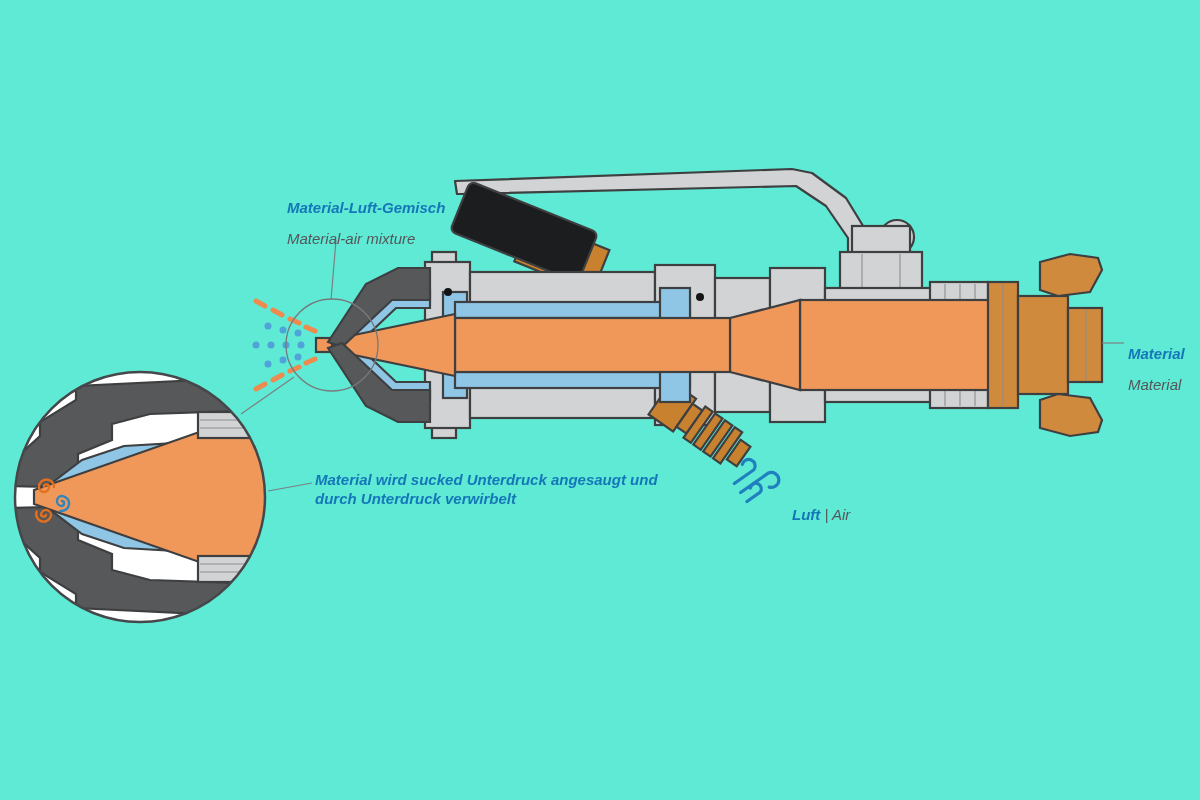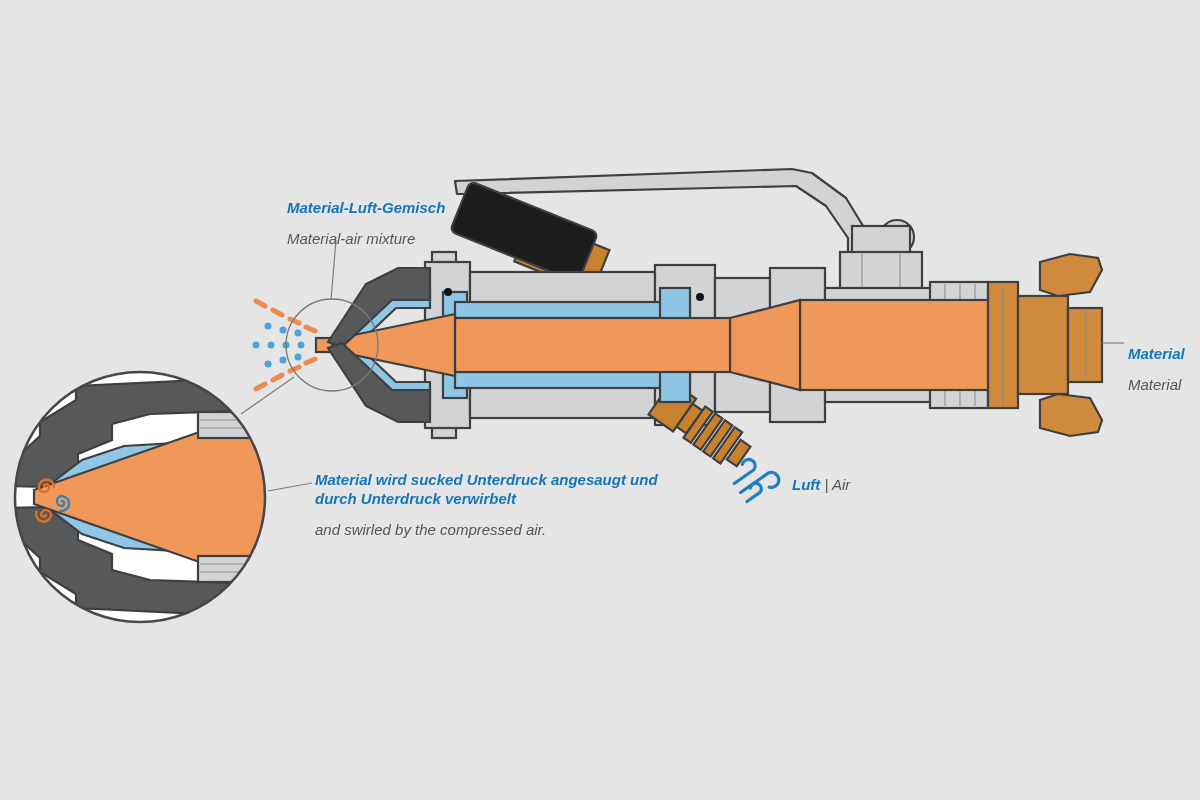--- a/index.html
+++ b/index.html
@@ -1,16 +1,16 @@
 <!DOCTYPE html>
 <html><head>
 <meta charset="utf-8">
 <style>
   html,body{margin:0;padding:0;background:#ffffff;}
-  #stage{position:relative;width:1200px;height:800px;background:#e5e5e5;overflow:hidden;
+  #stage{position:relative;width:1200px;height:800px;background:#5eead4;overflow:hidden;
          font-family:"Liberation Sans",sans-serif;}
   #drawing{position:absolute;left:0;top:0;}
   .label{position:absolute;font-style:italic;font-size:15px;line-height:19px;white-space:nowrap;}
   .de{color:#1577b8;font-weight:bold;}
   .en{color:#55565b;font-weight:normal;margin-top:12px;}
   .outl{stroke:#3e3f41;stroke-width:2.2;}
   .thin{stroke:#8b8d8f;stroke-width:1.1;}
   .leader{stroke:#7d7f82;stroke-width:1.2;fill:none;}
   svg *{vector-effect:none;}
 </style>
@@ -181,22 +181,21 @@
 </div>
 
 <div class="label" style="left:1128px;top:344px;">
   <div class="de">Material</div>
   <div class="en">Material</div>
 </div>
 
 <div class="label" style="left:315px;top:470px;">
   <div class="de">Material wird sucked Unterdruck angesaugt und</div>
   <div class="de">durch Unterdruck verwirbelt</div>
-  <div class="en">and swirled by the compressed air.</div>
-</div>
-
-<div class="label" style="left:792px;top:475px;">
+</div>
+
+<div class="label" style="left:792px;top:505px;">
   <span class="de">Luft</span>
   <span class="en">|</span>
   <span class="en">Air</span>
 </div>
 
 </div>
 
 </body></html>

